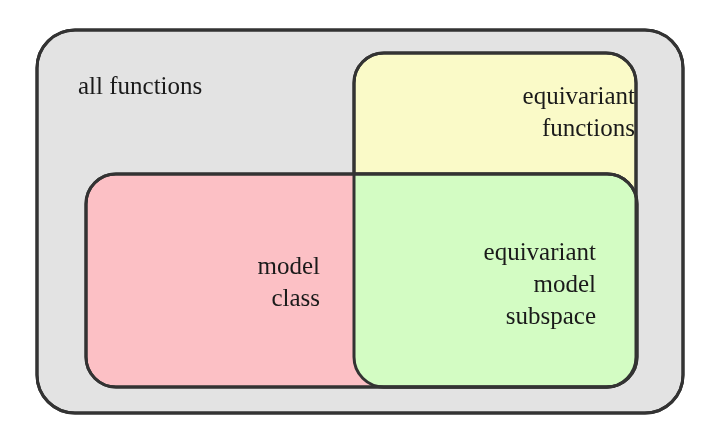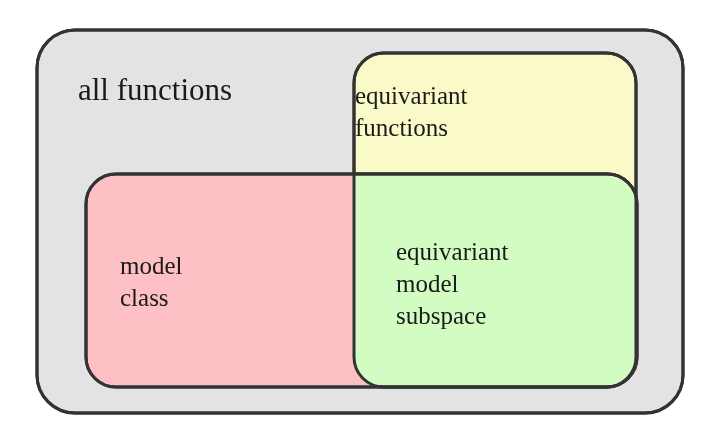--- a/index.html
+++ b/index.html
@@ -24,30 +24,30 @@
     top: 0;
     left: 0;
     width: 720px;
     height: 443px;
     display: block;
   }
   .set-label {
     position: absolute;
     font-family: "Liberation Serif", "DejaVu Serif", serif;
     color: #1a1a1a;
-    text-align: left;
+    text-align: right;
     line-height: 1.28;
     white-space: pre-line;
     pointer-events: none;
     -webkit-font-smoothing: antialiased;
   }
   #label-all-functions {
     left: 78px;
     top: 70px;
-    font-size: 31px;
+    font-size: 25px;
     text-align: left;
   }
   #label-equivariant-functions {
     left: 355px;
     top: 80px;
     width: 280px;
     font-size: 25px;
   }
   #label-model-class {
     left: 120px;

